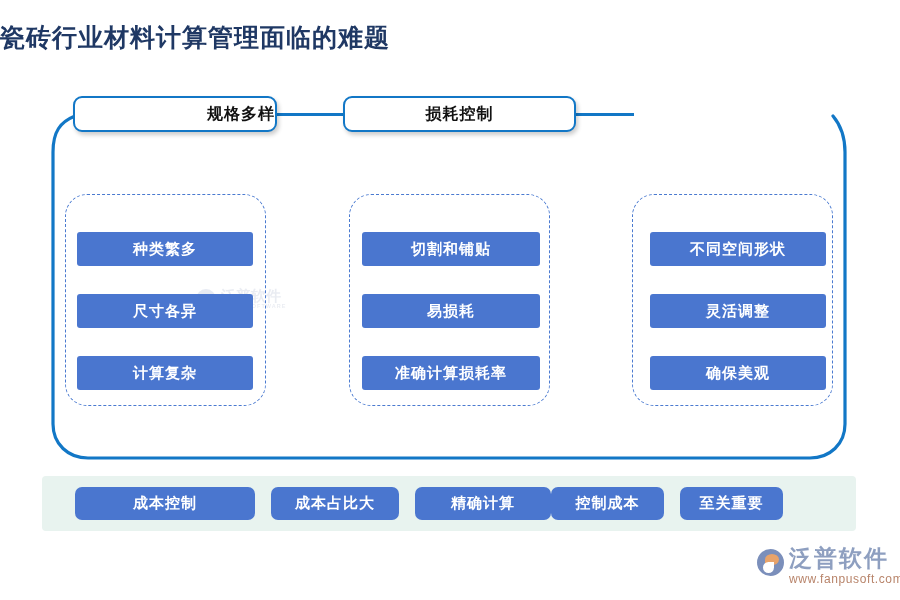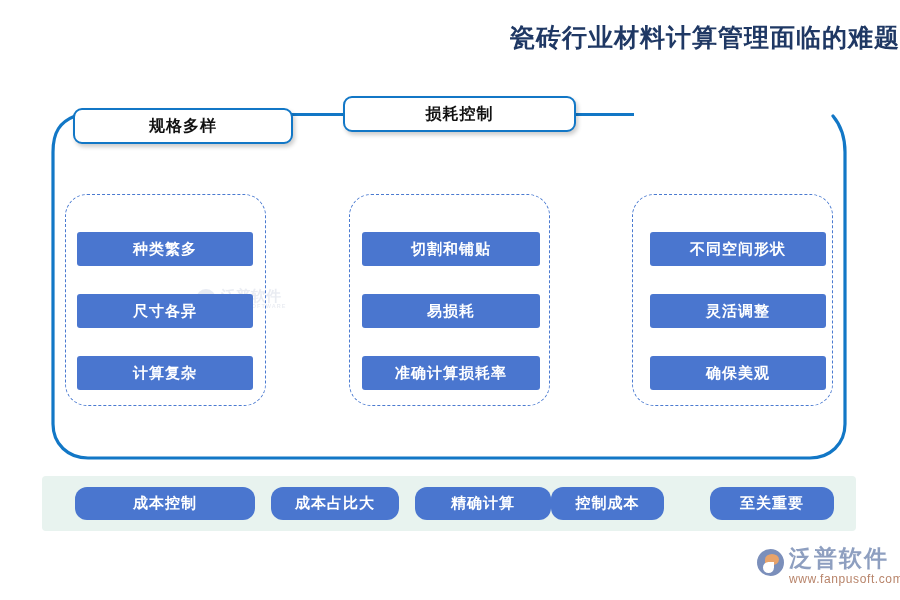--- a/index.html
+++ b/index.html
@@ -20,21 +20,21 @@
     width: 900px;
     height: 600px;
   }
 
   
   .title {
     position: absolute;
     top: 20px;
     left: 0;
     width: 900px;
-    text-align: right;
+    text-align: left;
     font-size: 25px;
     font-weight: bold;
     color: #1f3864;
     letter-spacing: 1px;
     line-height: 34px;
     white-space: nowrap;
   }
 
   
   .watermark {
@@ -110,21 +110,21 @@
     z-index: 6;
     box-sizing: border-box;
   }
   .header-box span {
     font-size: 16px;
     font-weight: bold;
     color: #111111;
     letter-spacing: 1px;
     white-space: nowrap;
   }
-  #hb0 { left: 73px;  top: 108px;  width: 220px; }
+  #hb0 { left: 73px;  top: 96px;  width: 204px; justify-content: flex-end; }
   #hb1 { left: 343px; top: 96px;  width: 233px; }
   #hb2 { left: 632px; top: 96px;  width: 203px; }
 
   
   .hconn {
     position: absolute;
     height: 3px;
     background: #1277c6;
     top: 113px;
     z-index: 5;
@@ -185,21 +185,21 @@
     top: 476px;
     width: 814px;
     height: 55px;
     background: #e8f3ef;
     border-radius: 4px;
     z-index: 3;
   }
   .tag {
     position: absolute;
     height: 33px;
-    border-radius: 12px;
+    border-radius: 7px;
     background: #4a76cf;
     display: flex;
     align-items: center;
     justify-content: center;
     padding: 0 20px;
     box-sizing: border-box;
     z-index: 4;
     top: 487px;
     white-space: nowrap;
   }
@@ -207,21 +207,21 @@
     font-size: 15px;
     font-weight: bold;
     color: #ffffff;
     letter-spacing: 1px;
     white-space: nowrap;
   }
   #tg0 { left: 75px;  width: 180px; }
   #tg1 { left: 271px; width: 128px; }
   #tg2 { left: 415px; width: 136px; }
   #tg3 { left: 551px; width: 113px; }
-  #tg4 { left: 680px; width: 124px; margin-left: 30px; }
+  #tg4 { left: 680px; width: 103px; }
 
   
   .brand {
     position: absolute;
     left: 757px;
     top: 547px;
     display: flex;
     align-items: flex-start;
     gap: 5px;
     z-index: 6;

